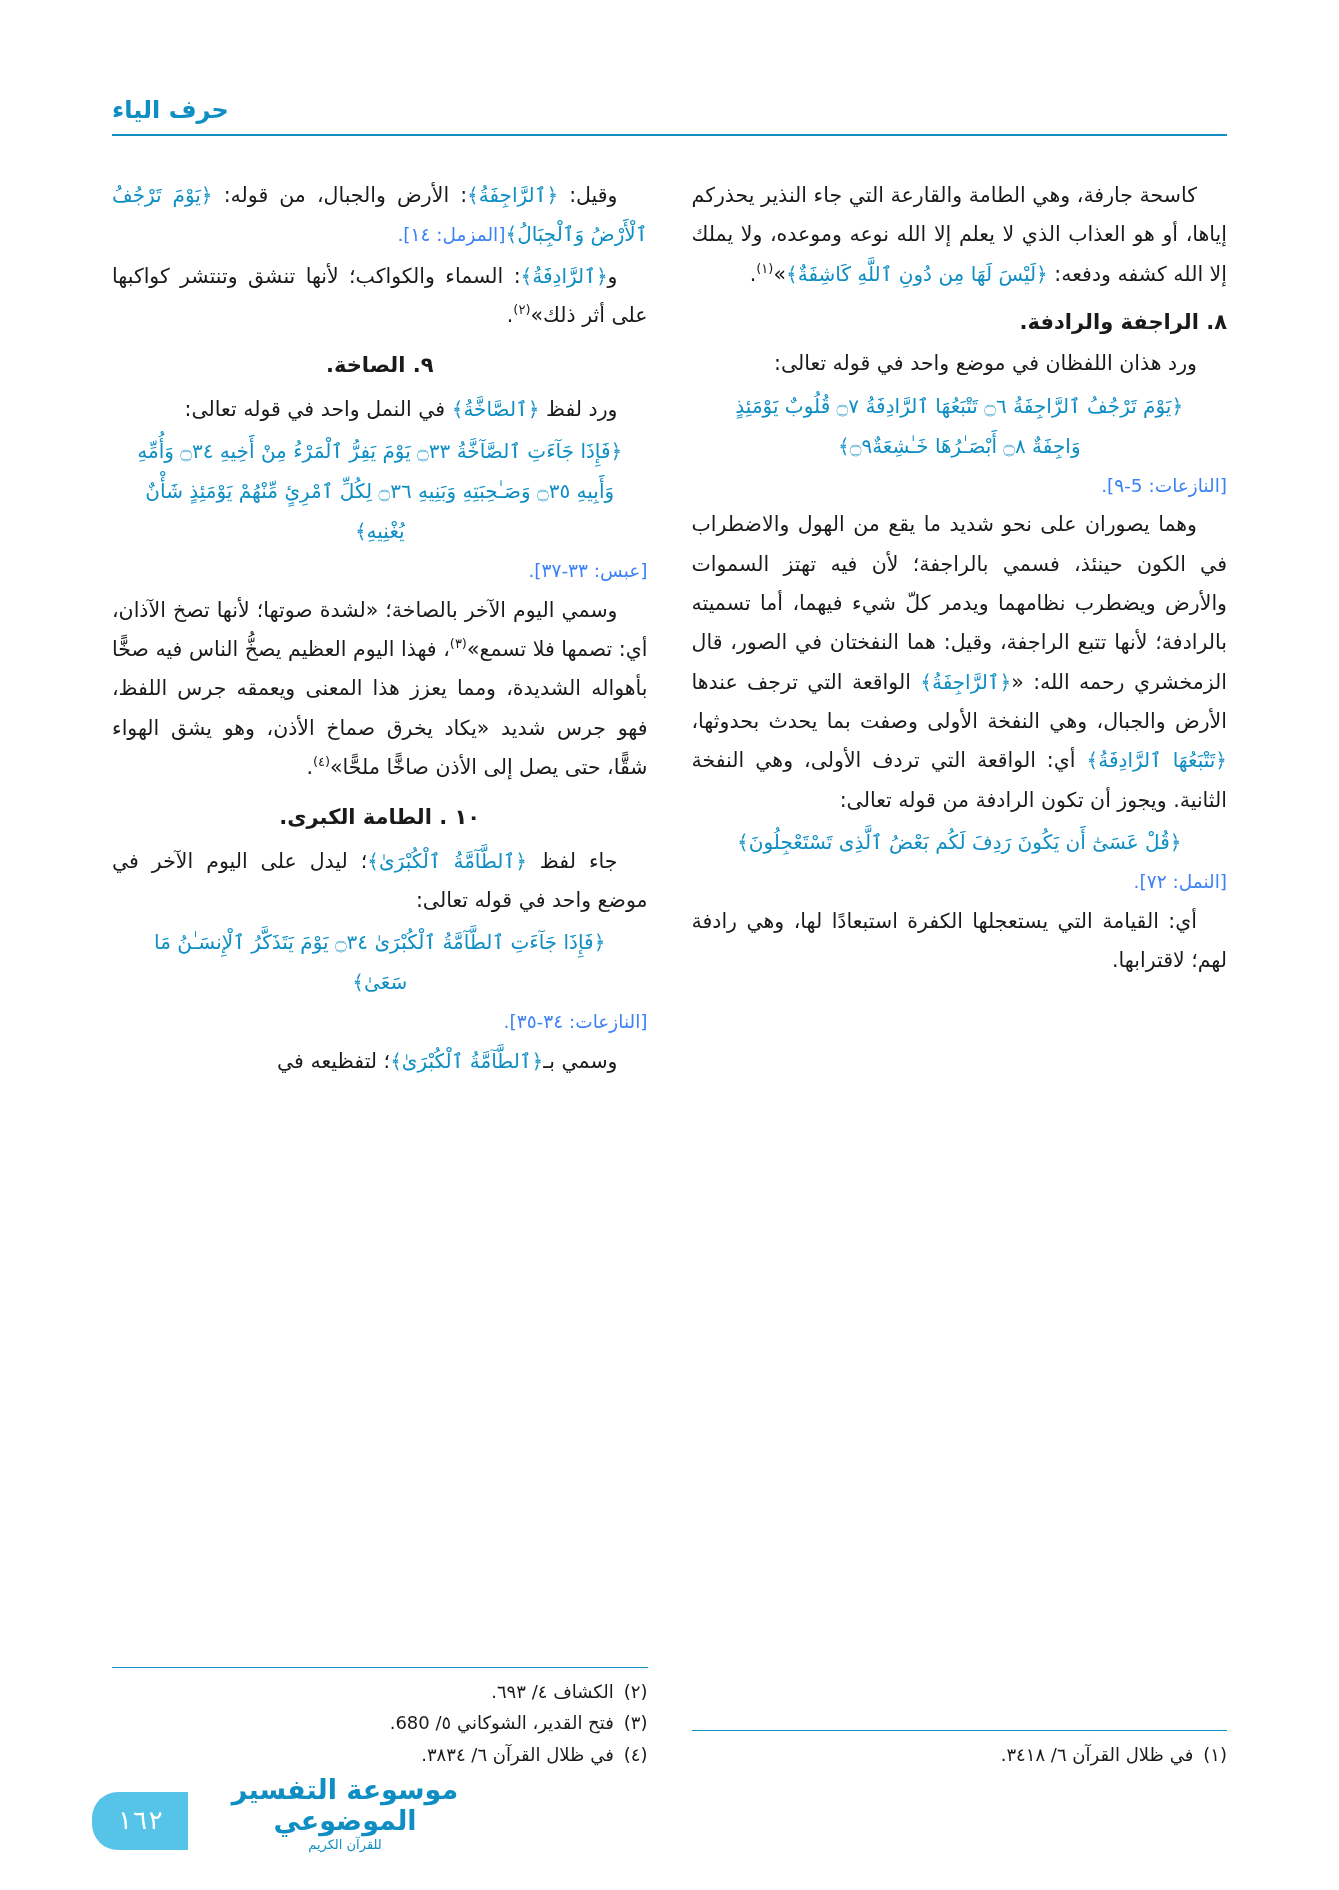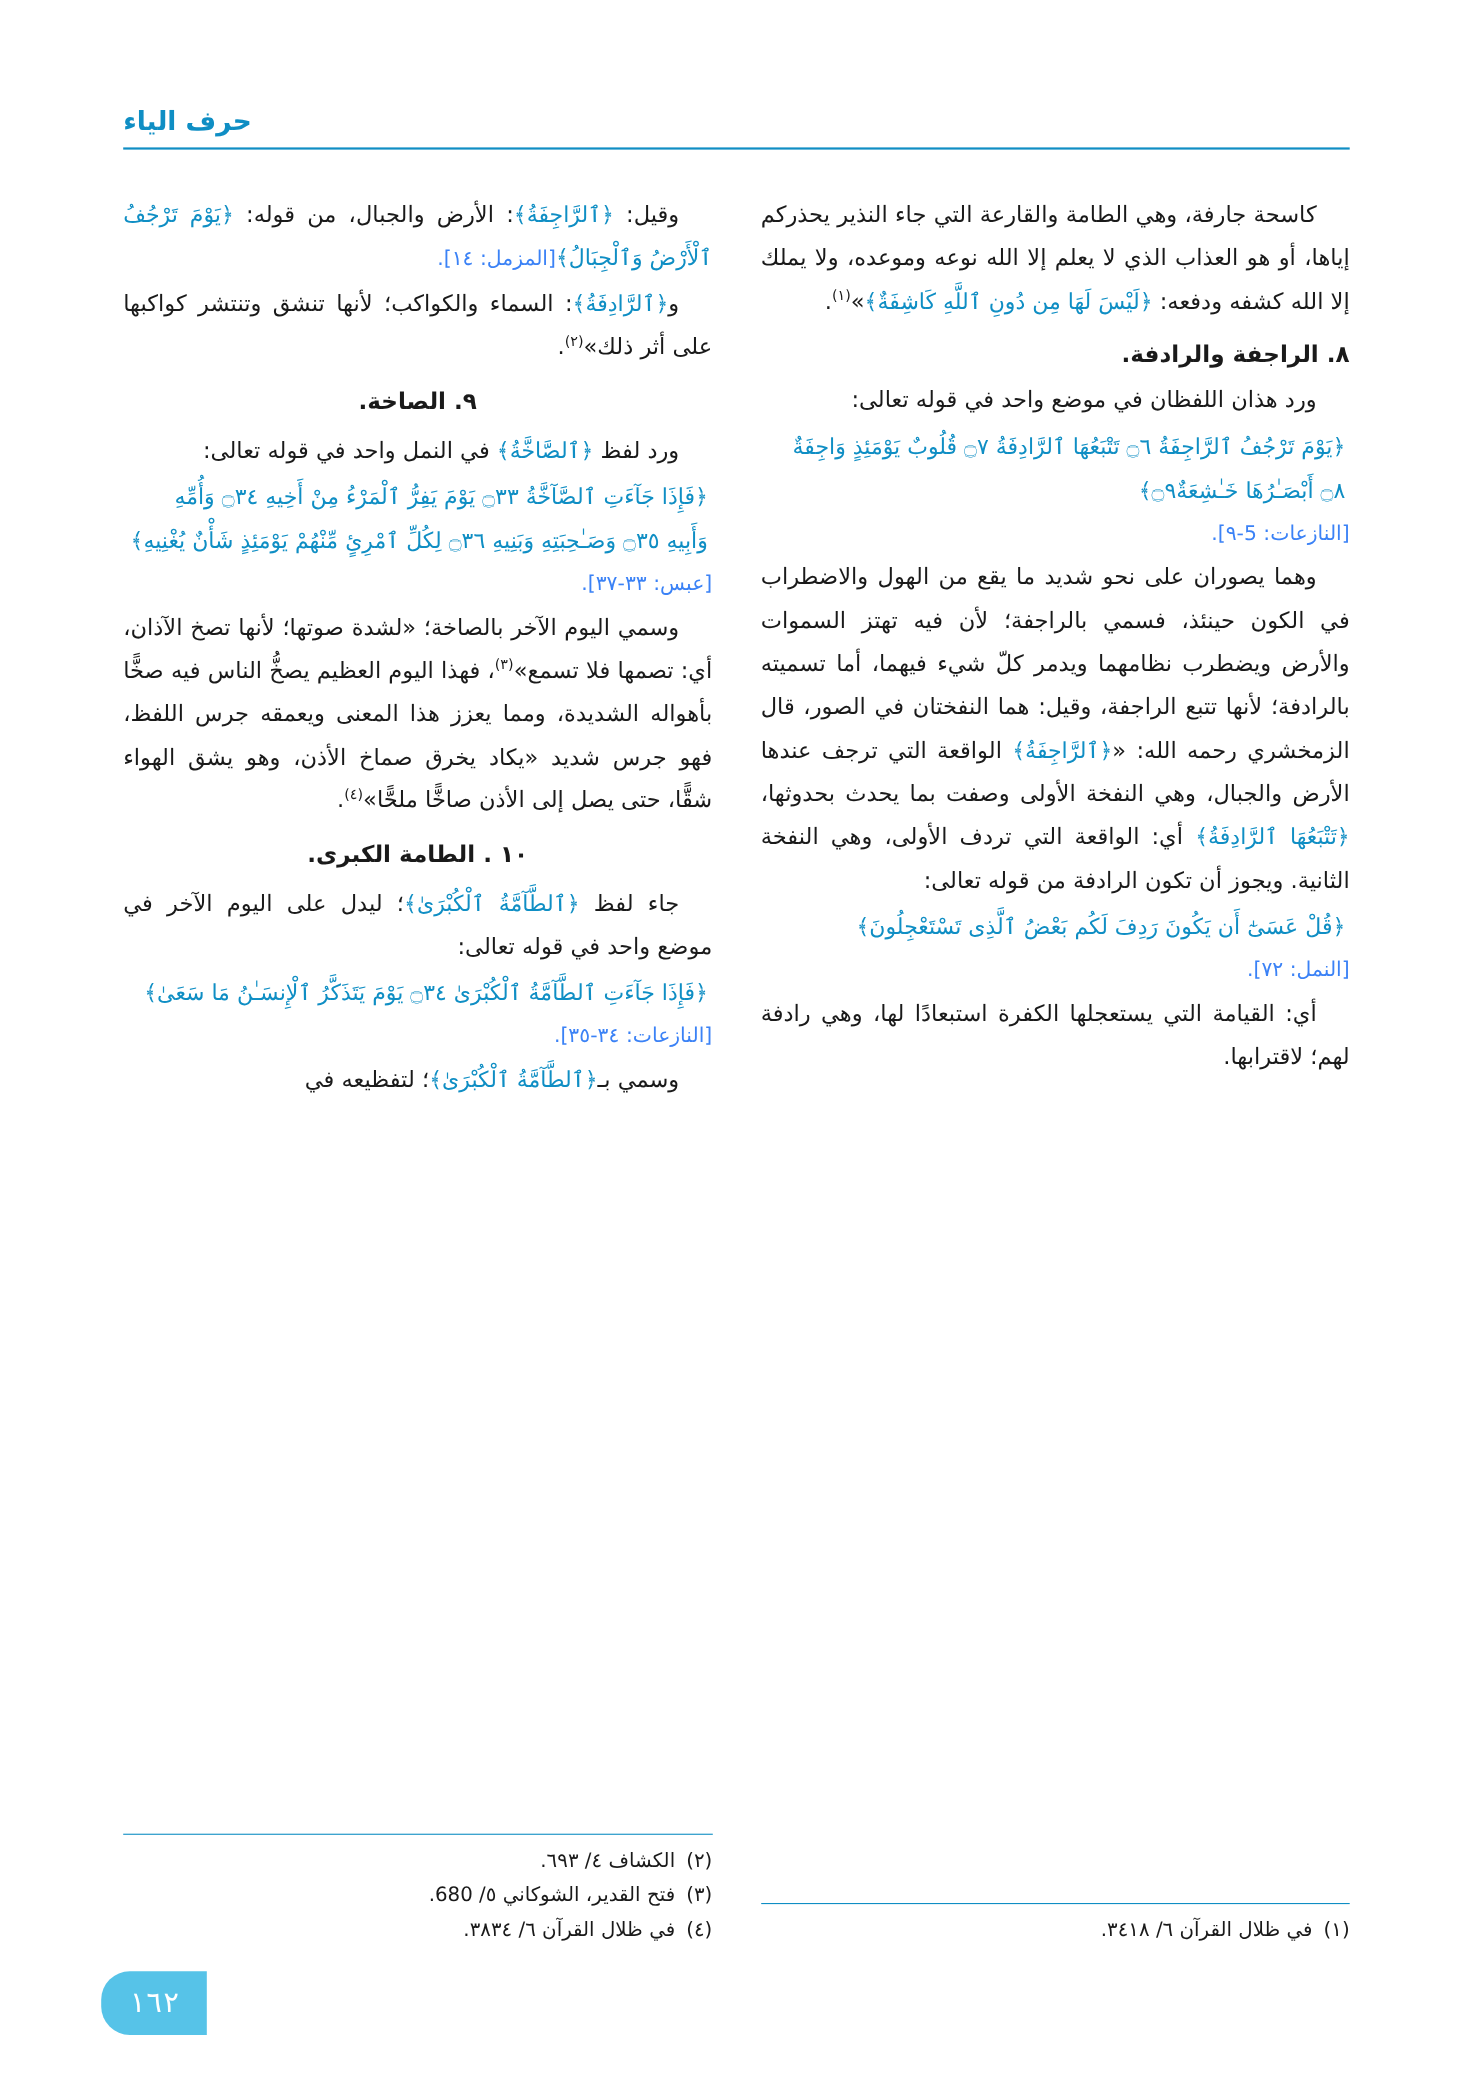--- a/index.html
+++ b/index.html
@@ -96,24 +96,24 @@
   .quran {
     color: #0f8ec4;
     font-family: "DejaVu Sans", "Liberation Sans", sans-serif;
     font-size: 20px;
     direction: rtl;
     unicode-bidi: isolate;
   }
   .quran-block {
     color: #0f8ec4;
     font-size: 20px;
-    text-align: right;
+    text-align: center;
     text-indent: 0;
     line-height: 2.0;
-    margin: 2px 4px;
+    margin: 2px 18px;
   }
   .ref {
     font-size: 18.5px;
     color: #3b82f6;
   }
   .sup {
     font-size: 13px;
     vertical-align: super;
   }
 
@@ -284,16 +284,20 @@
           <p class="footnote">
             <span class="fn-num">(٤)</span>
             <span class="fn-text">في ظلال القرآن ٦/ ٣٨٣٤.</span>
           </p>
         </div>
       </div>
     </div>
   </div>
 
   <div class="footer">
+    <div class="logo">
+      <div class="logo-main">موسوعة التفسير الموضوعي</div>
+      <div class="logo-sub">للقرآن الكريم</div>
+    </div>
     <div class="page-badge">١٦٢</div>
   </div>
 
 </div>
 
 </body></html>

